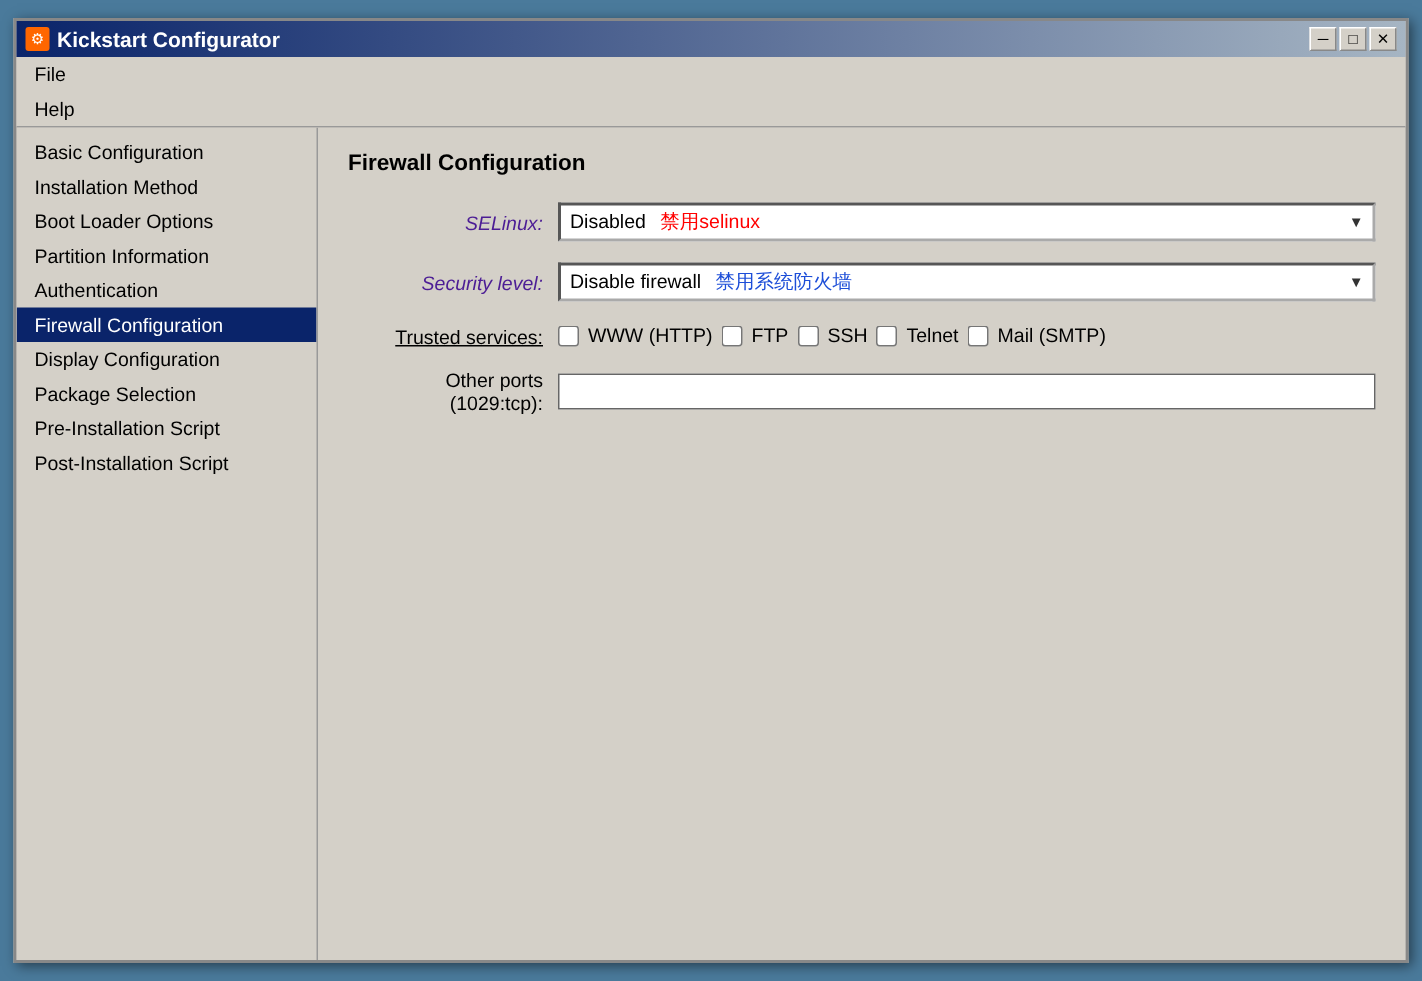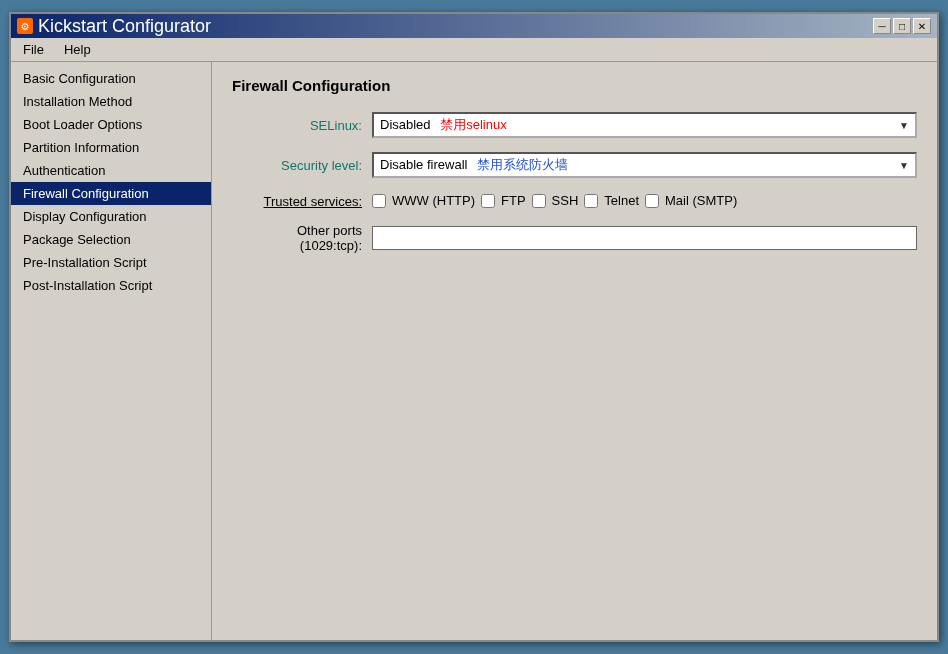--- a/index.html
+++ b/index.html
@@ -42,22 +42,22 @@
       height: 16px;
       background: #ff6600;
       border-radius: 2px;
       display: flex;
       align-items: center;
       justify-content: center;
       font-size: 10px;
       color: white;
     }
     .title-text {
-      font-size: 18px;
-      font-weight: normal;
+      font-size: 14px;
+      font-weight: bold;
     }
     .title-buttons {
       display: flex;
       gap: 2px;
     }
     .title-btn {
       width: 18px;
       height: 16px;
       background: #d4d0c8;
       border: 1px solid #888;
@@ -72,20 +72,21 @@
     }
     .title-btn.close-btn {
       background: #d4d0c8;
     }
     .menu-bar {
       background: #d4d0c8;
       padding: 2px 4px;
       display: flex;
       gap: 4px;
       border-bottom: 1px solid #999;
+      flex-direction: column;
     }
     .menu-item {
       padding: 2px 8px;
       cursor: pointer;
       font-size: 13px;
     }
     .main-content {
       display: flex;
       flex: 1;
       overflow: hidden;
@@ -123,22 +124,23 @@
     .form-row {
       display: flex;
       align-items: center;
       margin-bottom: 14px;
       gap: 10px;
     }
     .form-label {
       width: 130px;
       text-align: right;
       font-size: 13px;
-      color: #0f766e;
+      color: #4c1d95;
       flex-shrink: 0;
+      font-style: italic;
     }
     .select-wrapper {
       flex: 1;
       position: relative;
       display: flex;
       align-items: center;
     }
     .trusted-services-section {
       display: flex;
       margin-bottom: 14px;

